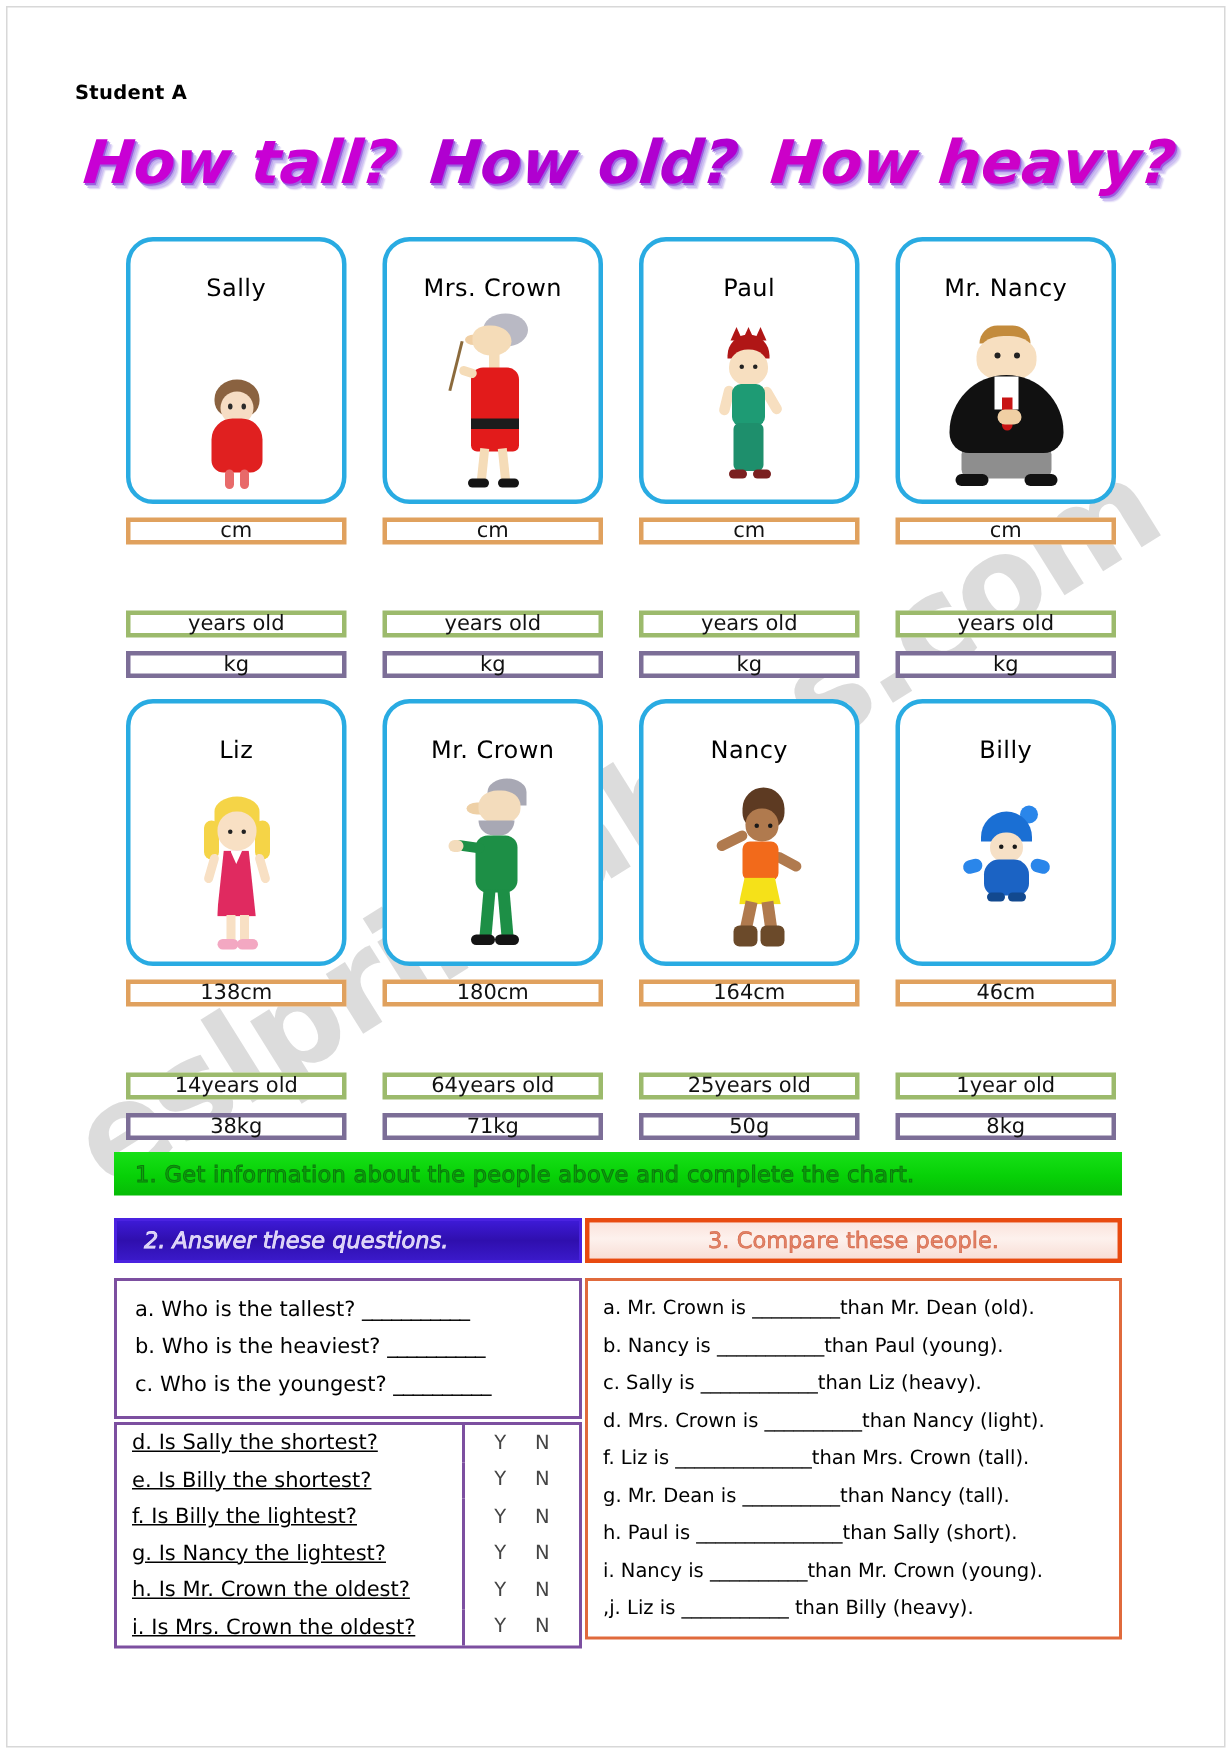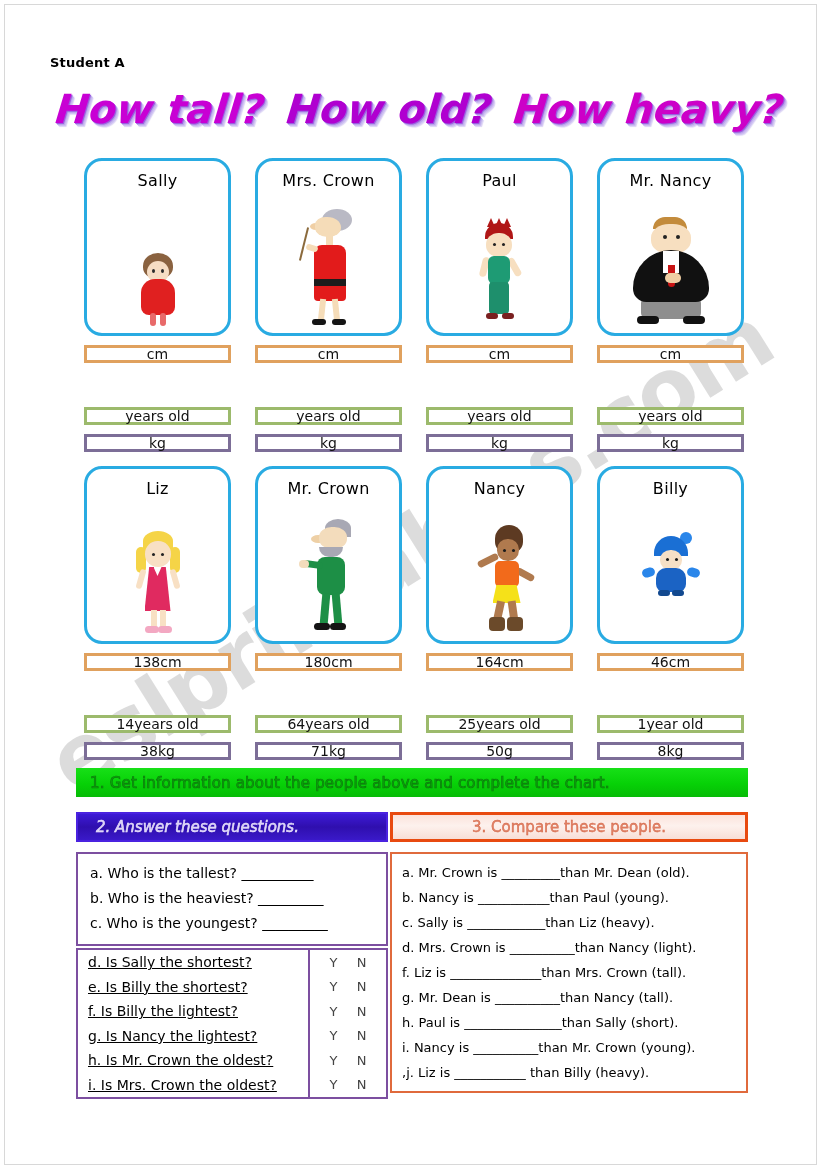--- a/index.html
+++ b/index.html
@@ -119,20 +119,21 @@
     position: relative;
     overflow: hidden;
   }
 
   .person-name {
     font-family: "DejaVu Sans", sans-serif;
     font-size: 16px;
     color: #000;
     letter-spacing: 0.3px;
     white-space: nowrap;
+    margin-top: 11px;
   }
 
   .figure-wrap {
     flex: 1;
     width: 100%;
     display: flex;
     align-items: flex-end;
     justify-content: center;
     padding-bottom: 6px;
   }

